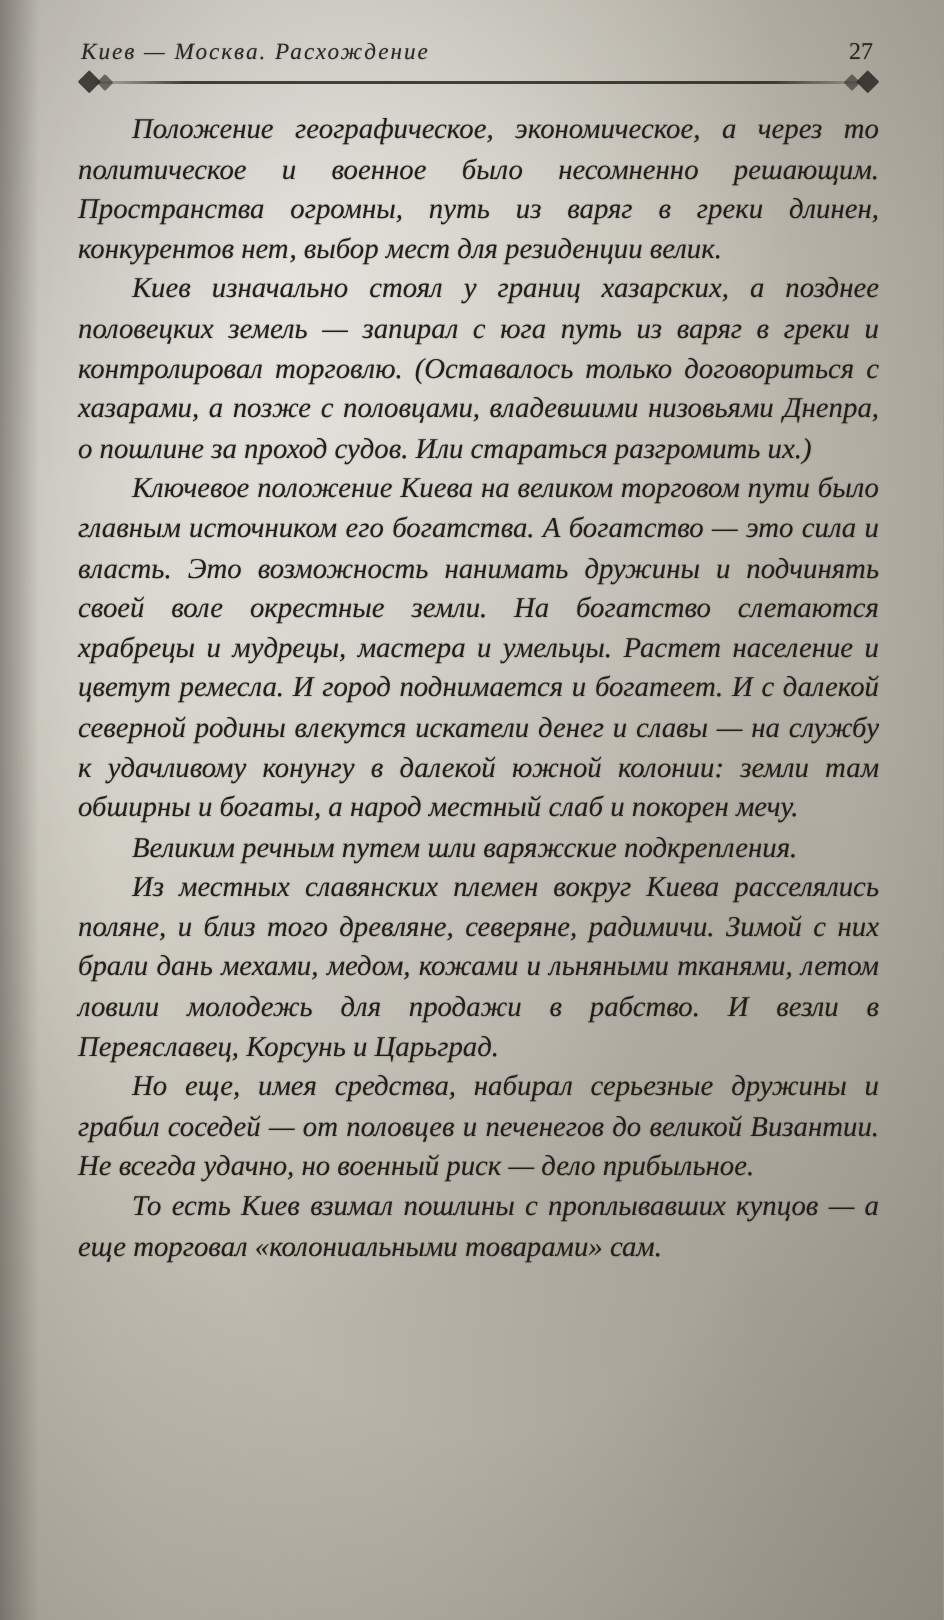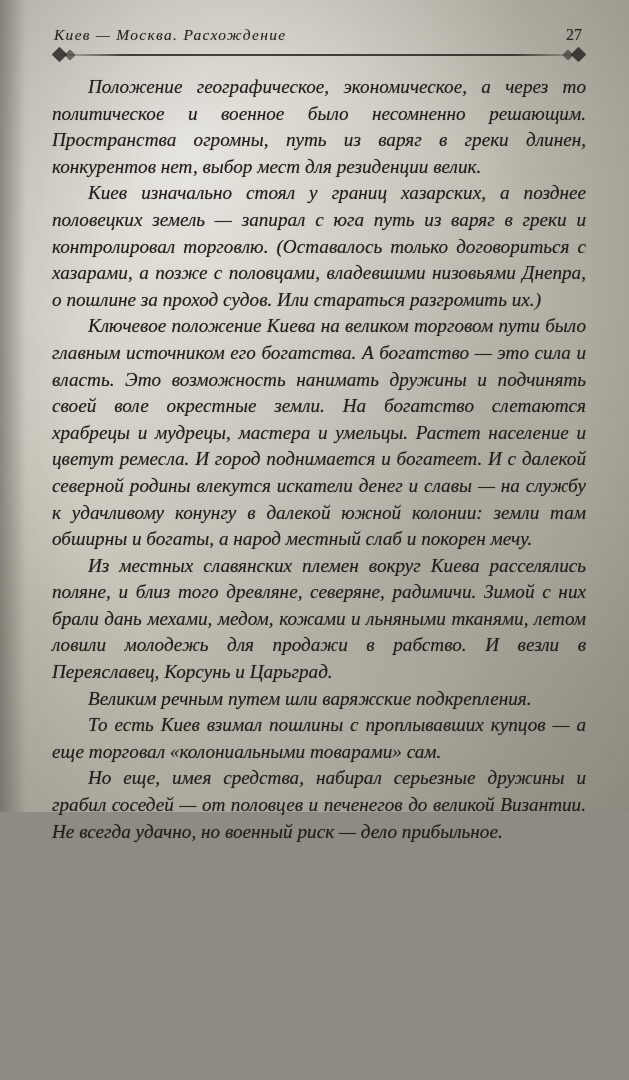--- a/index.html
+++ b/index.html
@@ -11,21 +11,21 @@
     width: 629px;
     height: 1080px;
     overflow: hidden;
     font-family: "Liberation Serif", serif;
   }
 
   
   #page {
     position: relative;
     width: 629px;
-    height: 812px;
+    height: 1080px;
     background:
       radial-gradient(ellipse at 30% 20%, rgba(255,255,255,0.55) 0%, rgba(255,255,255,0.0) 55%),
       radial-gradient(ellipse at 80% 80%, rgba(120,115,105,0.30) 0%, rgba(120,115,105,0.0) 60%),
       linear-gradient(115deg, #cfcbc0 0%, #c6c2b6 30%, #bfbbb0 60%, #b4b0a4 100%);
     box-sizing: border-box;
   }
 
   
   #page:before {
     content: "";
@@ -138,20 +138,20 @@
       <span class="dia left2"></span>
       <span class="line"></span>
       <span class="dia right2"></span>
       <span class="dia right"></span>
     </div>
 
     <div class="body">
       <p>Положение географическое, экономическое, а через то политическое и военное было несомненно решающим. Пространства огромны, путь из варяг в греки длинен, конкурентов нет, выбор мест для резиденции велик.</p>
       <p>Киев изначально стоял у границ хазарских, а позднее половецких земель — запирал с юга путь из варяг в греки и контролировал торговлю. (Оставалось только договориться с хазарами, а позже с половцами, владевшими низовьями Днепра, о пошлине за проход судов. Или стараться разгромить их.)</p>
       <p>Ключевое положение Киева на великом торговом пути было главным источником его богатства. А богатство — это сила и власть. Это возможность нанимать дружины и подчинять своей воле окрестные земли. На богатство слетаются храбрецы и мудрецы, мастера и умельцы. Растет население и цветут ремесла. И город поднимается и богатеет. И с далекой северной родины влекутся искатели денег и славы — на службу к удачливому конунгу в далекой южной колонии: земли там обширны и богаты, а народ местный слаб и покорен мечу.</p>
+      <p>Великим речным путем шли варяжские подкрепления.</p>
       <p>Из местных славянских племен вокруг Киева расселялись поляне, и близ того древляне, северяне, радимичи. Зимой с них брали дань мехами, медом, кожами и льняными тканями, летом ловили молодежь для продажи в рабство. И везли в Переяславец, Корсунь и Царьград.</p>
-      <p>Великим речным путем шли варяжские подкрепления.</p>
+      <p>Но еще, имея средства, набирал серьезные дружины и грабил соседей — от половцев и печенегов до великой Византии. Не всегда удачно, но военный риск — дело прибыльное.</p>
       <p>То есть Киев взимал пошлины с проплывавших купцов — а еще торговал «колониальными товарами» сам.</p>
-      <p>Но еще, имея средства, набирал серьезные дружины и грабил соседей — от половцев и печенегов до великой Византии. Не всегда удачно, но военный риск — дело прибыльное.</p>
     </div>
 
   </div>
 </div>
 
 </body></html>

